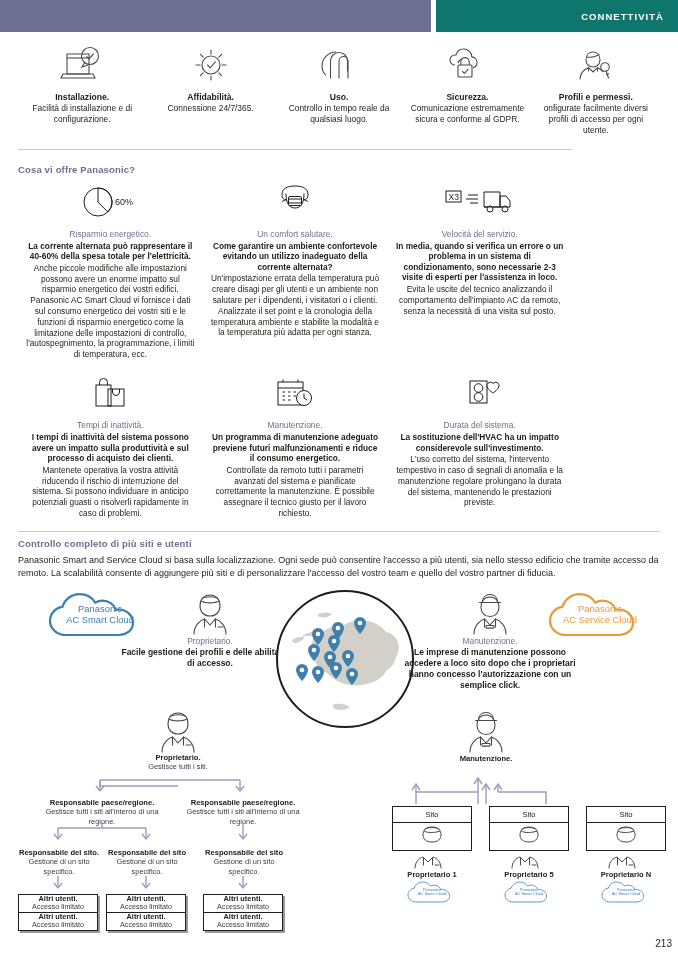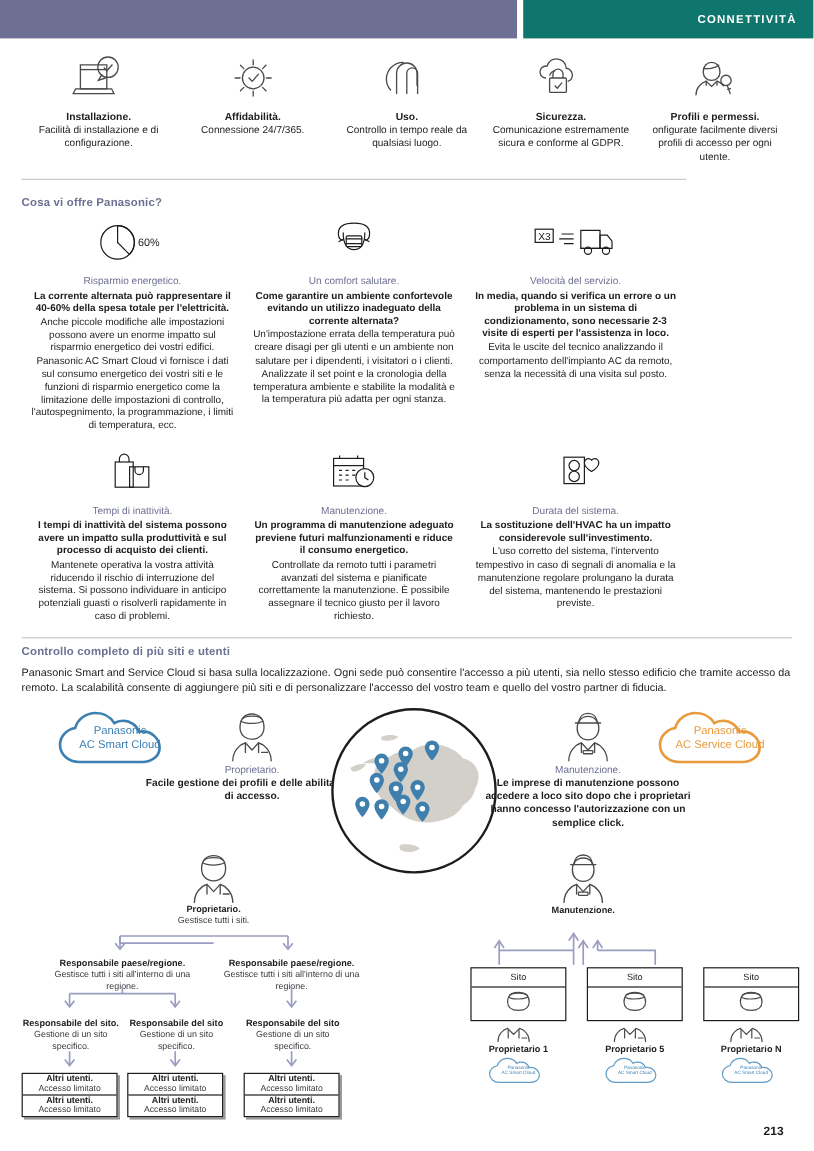--- a/index.html
+++ b/index.html
@@ -70,21 +70,21 @@
   .ubox .c1{font-size:7.4px;font-weight:bold;line-height:8.4px;}
   .ubox .c2{font-size:7.2px;line-height:8.4px;color:#3b3b3b;}
   .sitebox{position:absolute;border:1px solid #1d1d1b;box-sizing:border-box;background:#fff;}
   .sitebox .hd{height:15px;border-bottom:1px solid #1d1d1b;display:flex;align-items:center;justify-content:center;
                font-size:7.6px;font-weight:normal;}
   .sitebox .bd{height:29px;display:flex;align-items:center;justify-content:center;}
   .ownerlbl{position:absolute;text-align:center;font-size:7.6px;font-weight:bold;line-height:9px;}
   .minicloud{position:absolute;}
   .minicloud .mc-txt{position:absolute;width:100%;text-align:center;color:#3c7fb1;font-size:3.9px;line-height:4.6px;top:7px;}
 
-  .pagenum{position:absolute;right:25px;bottom:10px;font-size:10px;font-weight:bold;color:#1d1d1b;}
+  .pagenum{position:absolute;right:6px;bottom:10px;font-size:10px;font-weight:normal;color:#1d1d1b;}
 
   svg{display:block;overflow:visible;}
 </style>
 </head>
 <body>
 
 <div class="header">
   <div class="hdr-left"></div>
   <div class="hdr-gap"></div>
   <div class="hdr-right">

